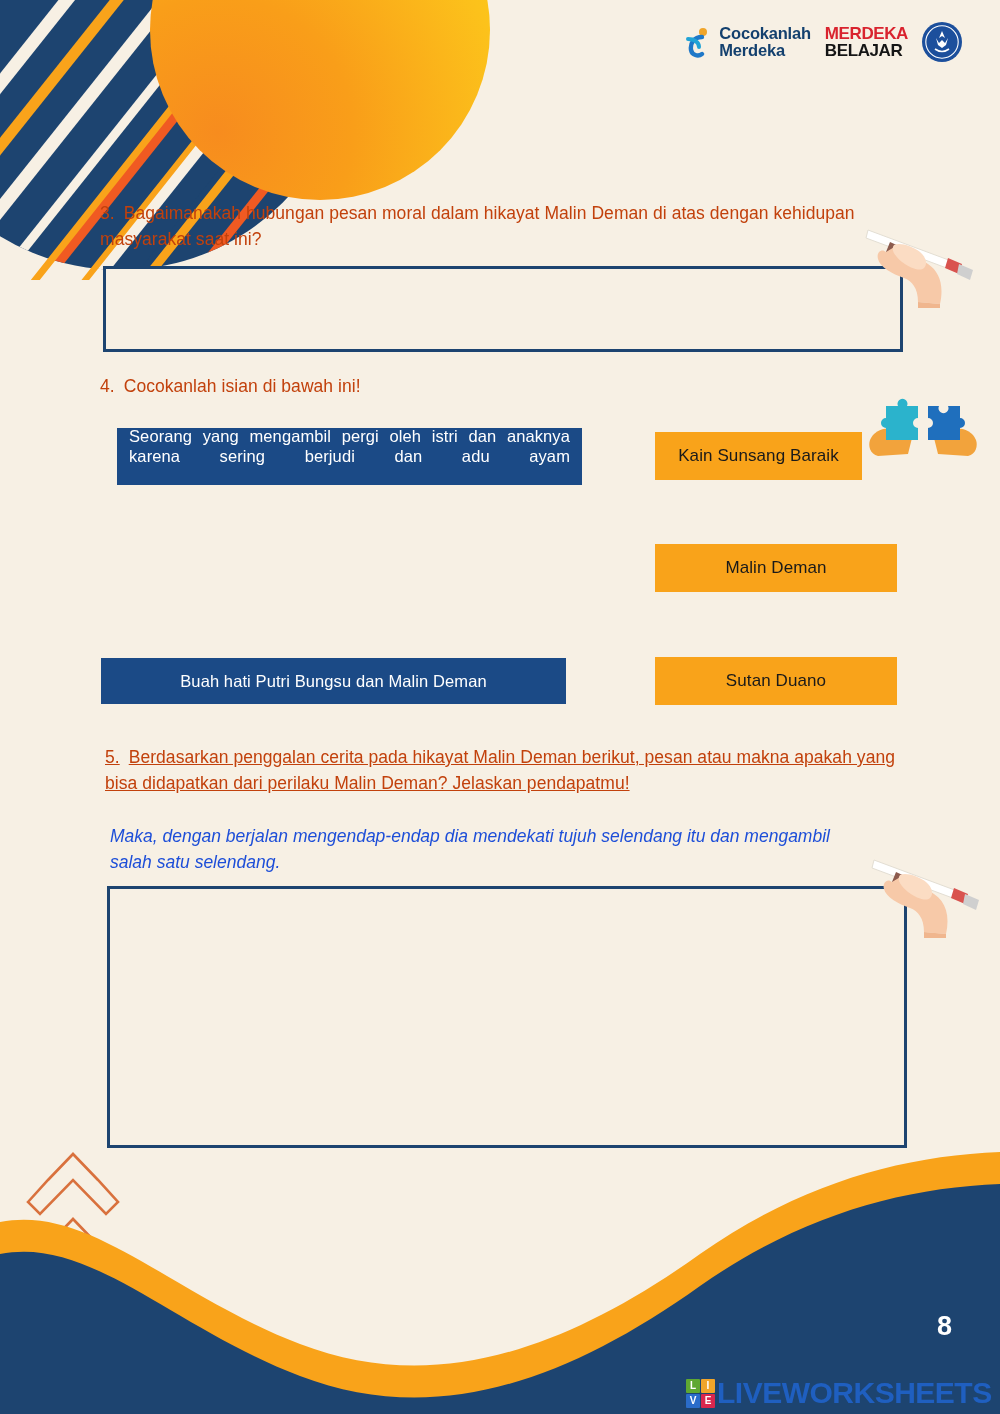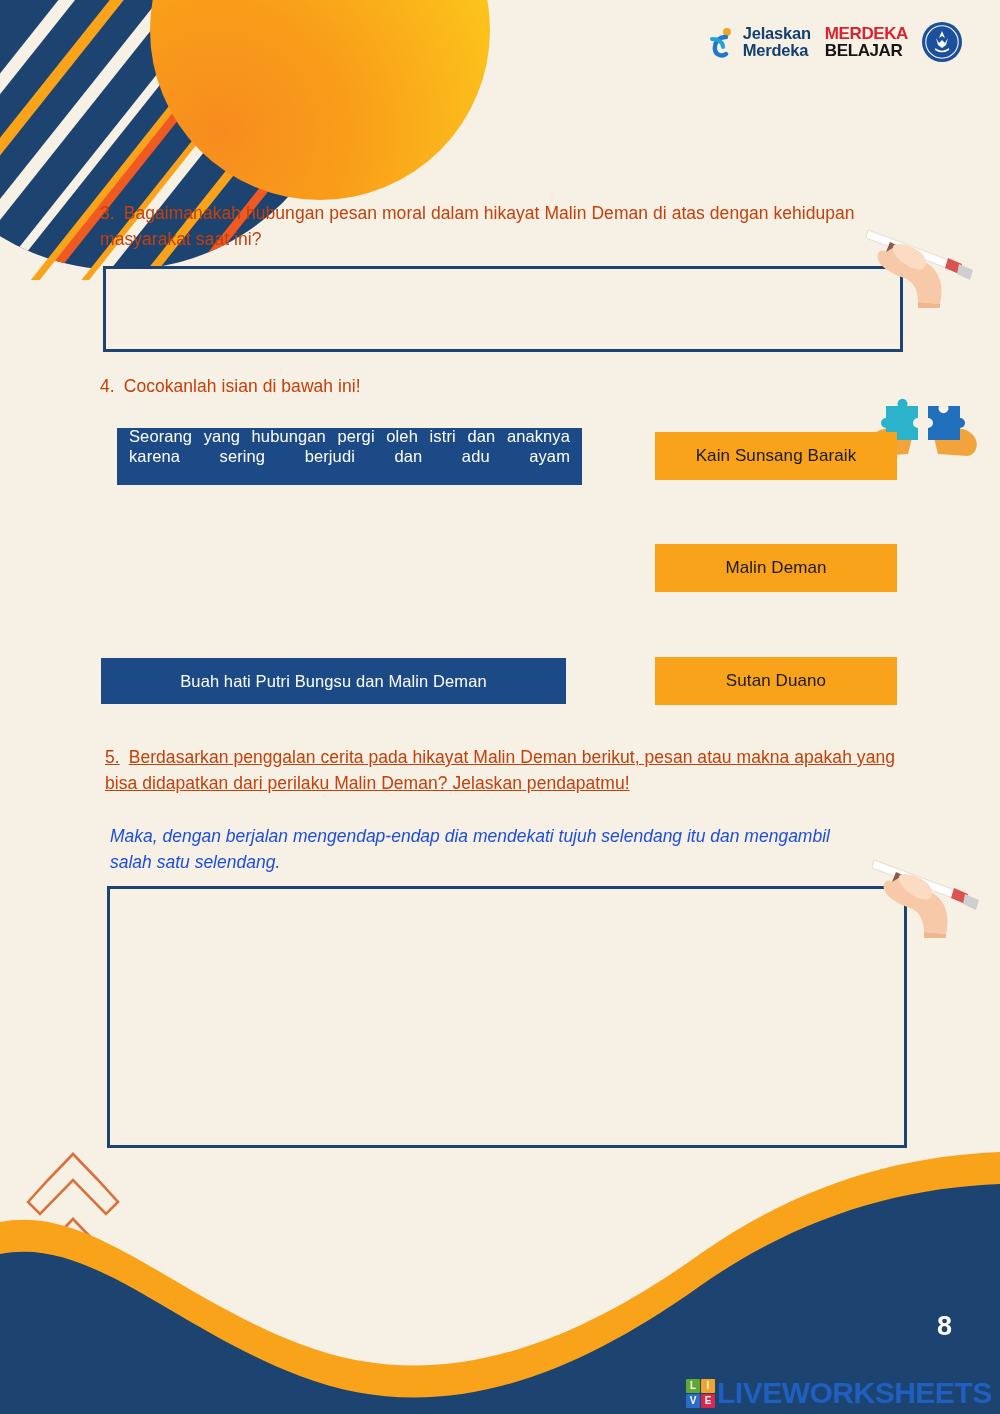--- a/index.html
+++ b/index.html
@@ -235,21 +235,21 @@
   <div class="deco-top-orange-circle"></div>
 
   <div class="logos">
     <div class="logo-kurikulum">
       <svg width="30" height="32" viewBox="0 0 30 32">
         <circle cx="21" cy="6" r="4" fill="#f0a52a"></circle>
         <path d="M20 11 C12 11, 8 17, 9 24 C10 29, 16 31, 20 28" stroke="#1f78c8" stroke-width="4.4" fill="none" stroke-linecap="round"></path>
         <path d="M6 13 C12 13, 17 16, 17 21" stroke="#21a3d6" stroke-width="4" fill="none" stroke-linecap="round"></path>
       </svg>
       <div class="logo-km-text">
-        <div>Jelaskan</div>
+        <div>Cocokanlah</div>
         <div>Merdeka</div>
       </div>
     </div>
     <div class="logo-merdeka-belajar">
       <div class="mb-top">MERDEKA</div>
       <div class="mb-bot">BELAJAR</div>
     </div>
     <div class="logo-tutwuri">
       <svg width="34" height="34" viewBox="0 0 34 34">
         <circle cx="17" cy="17" r="16.2" fill="#1c4f9c" stroke="#ffffff" stroke-width="1.1"></circle>
@@ -281,27 +281,27 @@
   </div>
 
   <svg class="puzzle" style="left:868px; top:388px; width:110px; height:76px;" viewBox="0 0 110 76">
     <path d="M2 52 C6 42, 18 38, 28 42 L44 50 L40 66 L10 68 C2 66, 0 58, 2 52 Z" fill="#f2a33c"></path>
     <path d="M108 52 C104 42, 92 38, 82 42 L66 50 L70 66 L100 68 C108 66, 110 58, 108 52 Z" fill="#f2a33c"></path>
     <path d="M18 18 h12 a5 5 0 1 1 9 0 h11 v12 a5 5 0 1 0 0 10 v12 h-32 v-12 a5 5 0 1 1 0-10 v-12 z" fill="#2bb3cc"></path>
     <path d="M60 18 h11 a5 5 0 1 0 9 0 h12 v12 a5 5 0 1 1 0 10 v12 h-32 v-12 a5 5 0 1 0 0-10 v-12 z" fill="#1f6fbd"></path>
   </svg>
 
   <div class="match-blue justify" style="left:117px; top:428px; width:465px; height:57px;">
-    <span>Seorang yang hubungan pergi oleh istri dan anaknya karena sering berjudi dan adu ayam</span>
+    <span>Seorang yang mengambil pergi oleh istri dan anaknya karena sering berjudi dan adu ayam</span>
   </div>
   <div class="match-blue center" style="left:101px; top:658px; width:465px; height:46px;">
     <span>Buah hati Putri Bungsu dan Malin Deman</span>
   </div>
 
-  <div class="match-orange" style="left:655px; top:432px; width:242px; height:48px;">
+  <div class="match-orange" style="left:655px; top:432px; width:207px; height:48px;">
     <span>Kain Sunsang Baraik</span>
   </div>
   <div class="match-orange" style="left:655px; top:544px; width:242px; height:48px;">
     <span>Malin Deman</span>
   </div>
   <div class="match-orange" style="left:655px; top:657px; width:242px; height:48px;">
     <span>Sutan Duano</span>
   </div>
 
   <div class="q-text" style="left:105px; top:744px; width:800px;text-decoration:underline;">

